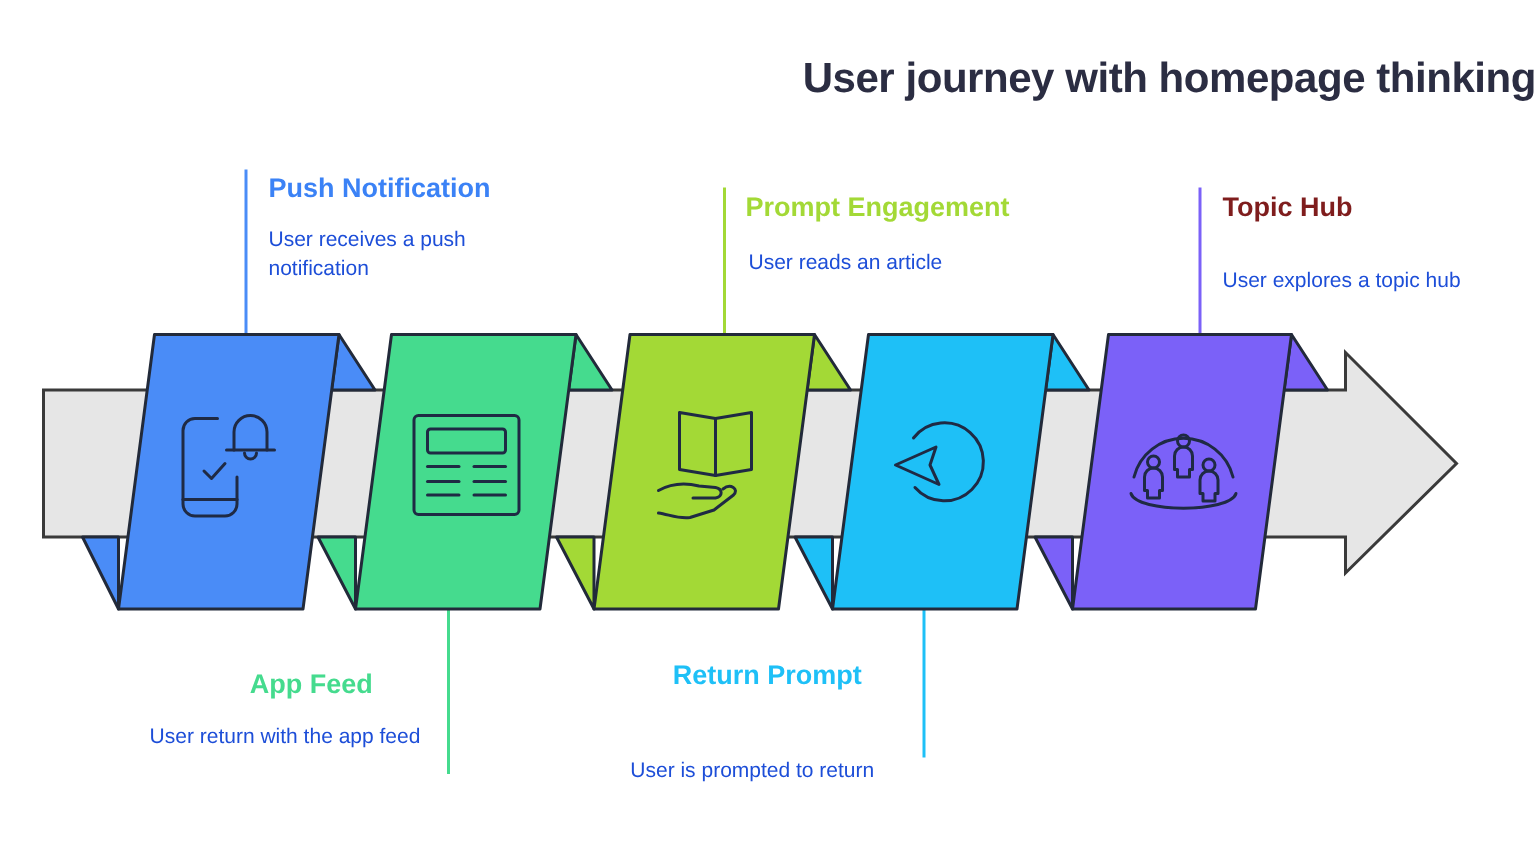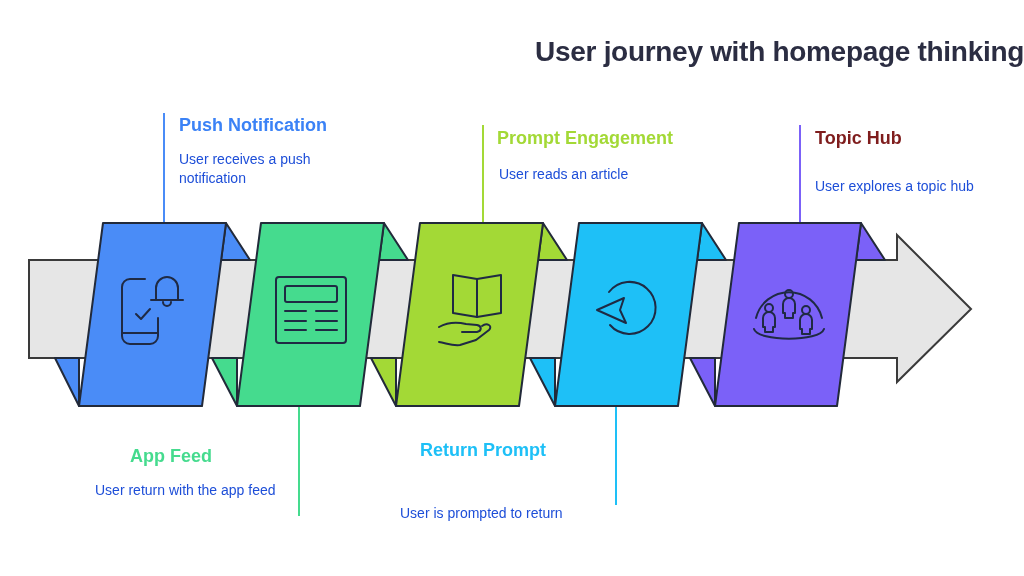--- a/index.html
+++ b/index.html
@@ -13,21 +13,21 @@
     text-align: right; font-weight: 700; font-size: 28px;
     color: #2b2d42; letter-spacing: -0.3px;
   }
   svg.diagram { position: absolute; left: 0; top: 0; }
   .label {
     position: absolute; font-weight: 700; font-size: 18px; white-space: nowrap;
   }
   .desc {
     position: absolute; font-size: 14px; color: #1d4ed8; line-height: 19px;
   }
-  .right { text-align: left; }
+  .right { text-align: center; }
 </style>
 </head>
 <body>
 
 <div class="title">User journey with homepage thinking</div>
 
 <svg class="diagram" width="1024" height="576" viewBox="0 0 1024 576">
 
   <polygon points="29,260 897,260 897,235 971,309 897,382 897,358 29,358" fill="#e6e6e6" stroke="#3a3a3a" stroke-width="2" stroke-linejoin="miter"></polygon>
 

